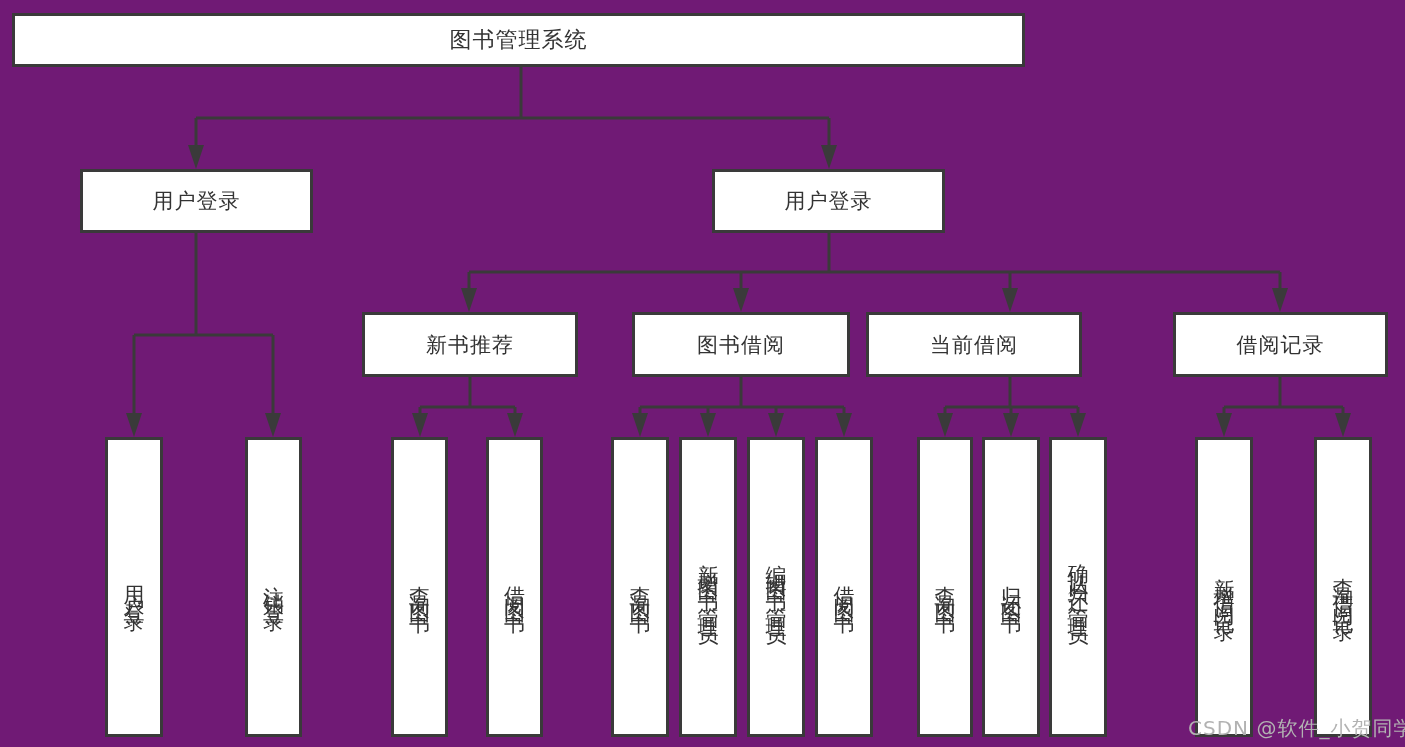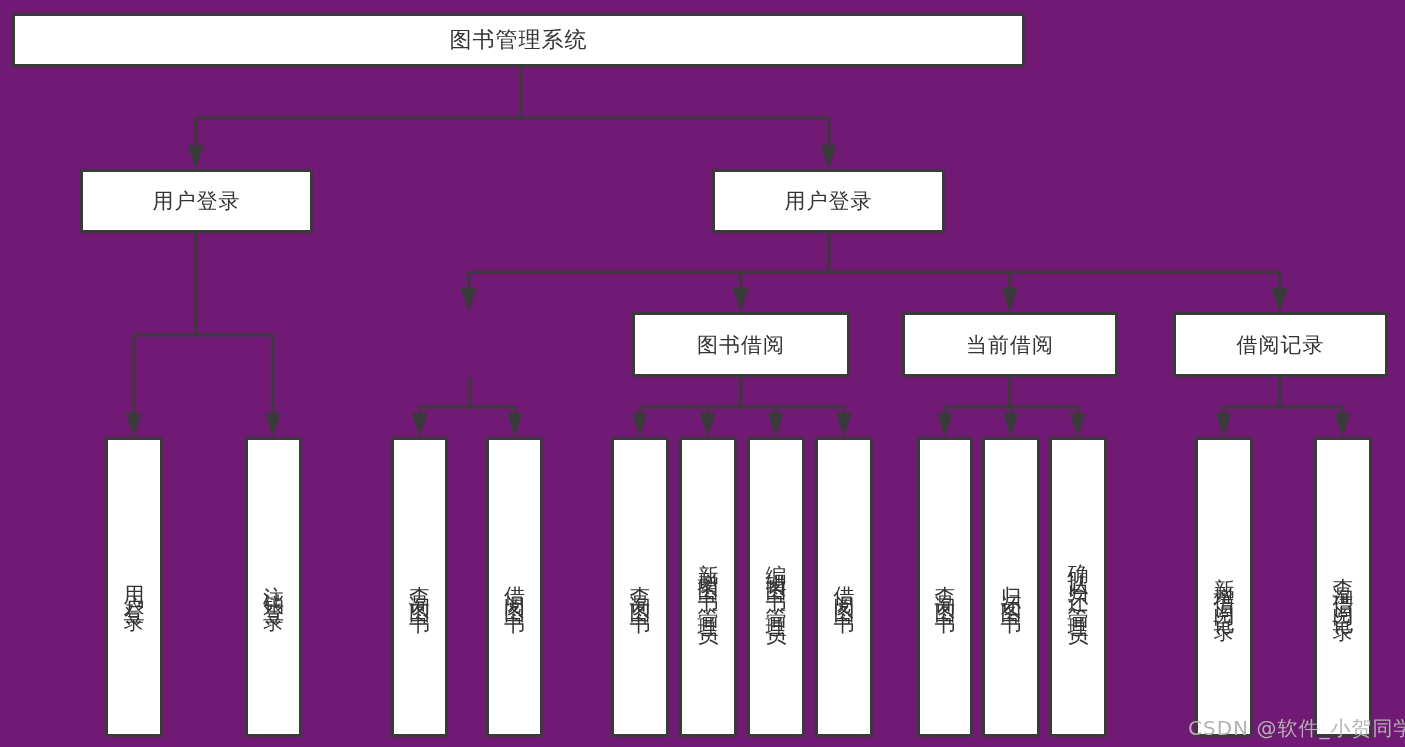--- a/index.html
+++ b/index.html
@@ -43,21 +43,21 @@
     font-size: 21px;
     letter-spacing: 0.42em;
     color: #333333;
     white-space: nowrap;
   }
   .root-box  { left: 12px;  top: 13px;  width: 1013px; height: 54px; font-size: 22px; }
   .b-user    { left: 80px;  top: 169px; width: 233px;  height: 64px; }
   .b-book    { left: 712px; top: 169px; width: 233px;  height: 64px; }
   .s-newrec  { left: 362px; top: 312px; width: 216px;  height: 65px; }
   .s-borrow  { left: 632px; top: 312px; width: 218px;  height: 65px; text-align: right; }
-  .s-current { left: 902px; top: 312px; width: 216px;  height: 65px; }
+  .s-current { left: 866px; top: 312px; width: 216px;  height: 65px; }
   .s-records { left: 1173px;top: 312px; width: 215px;  height: 65px; }
   .lf-1  { left: 105px;  width: 58px; }
   .lf-2  { left: 245px;  width: 57px; }
   .lf-3  { left: 391px;  width: 57px; }
   .lf-4  { left: 486px;  width: 57px; }
   .lf-5  { left: 611px;  width: 58px; }
   .lf-6  { left: 679px;  width: 58px; }
   .lf-7  { left: 747px;  width: 58px; }
   .lf-8  { left: 815px;  width: 58px; }
   .lf-9  { left: 917px;  width: 56px; }
@@ -151,20 +151,23 @@
     <span>图书管理系统</span>
   </div>
 
   <div class="hbox b-user">
     <span>用户登录</span>
   </div>
   <div class="hbox b-book">
     <span>用户登录</span>
   </div>
 
+  <div class="hbox s-newrec">
+    <span>新书推荐</span>
+  </div>
   <div class="hbox s-borrow">
     <span>图书借阅</span>
   </div>
   <div class="hbox s-current">
     <span>当前借阅</span>
   </div>
   <div class="hbox s-records">
     <span>借阅记录</span>
   </div>
 

